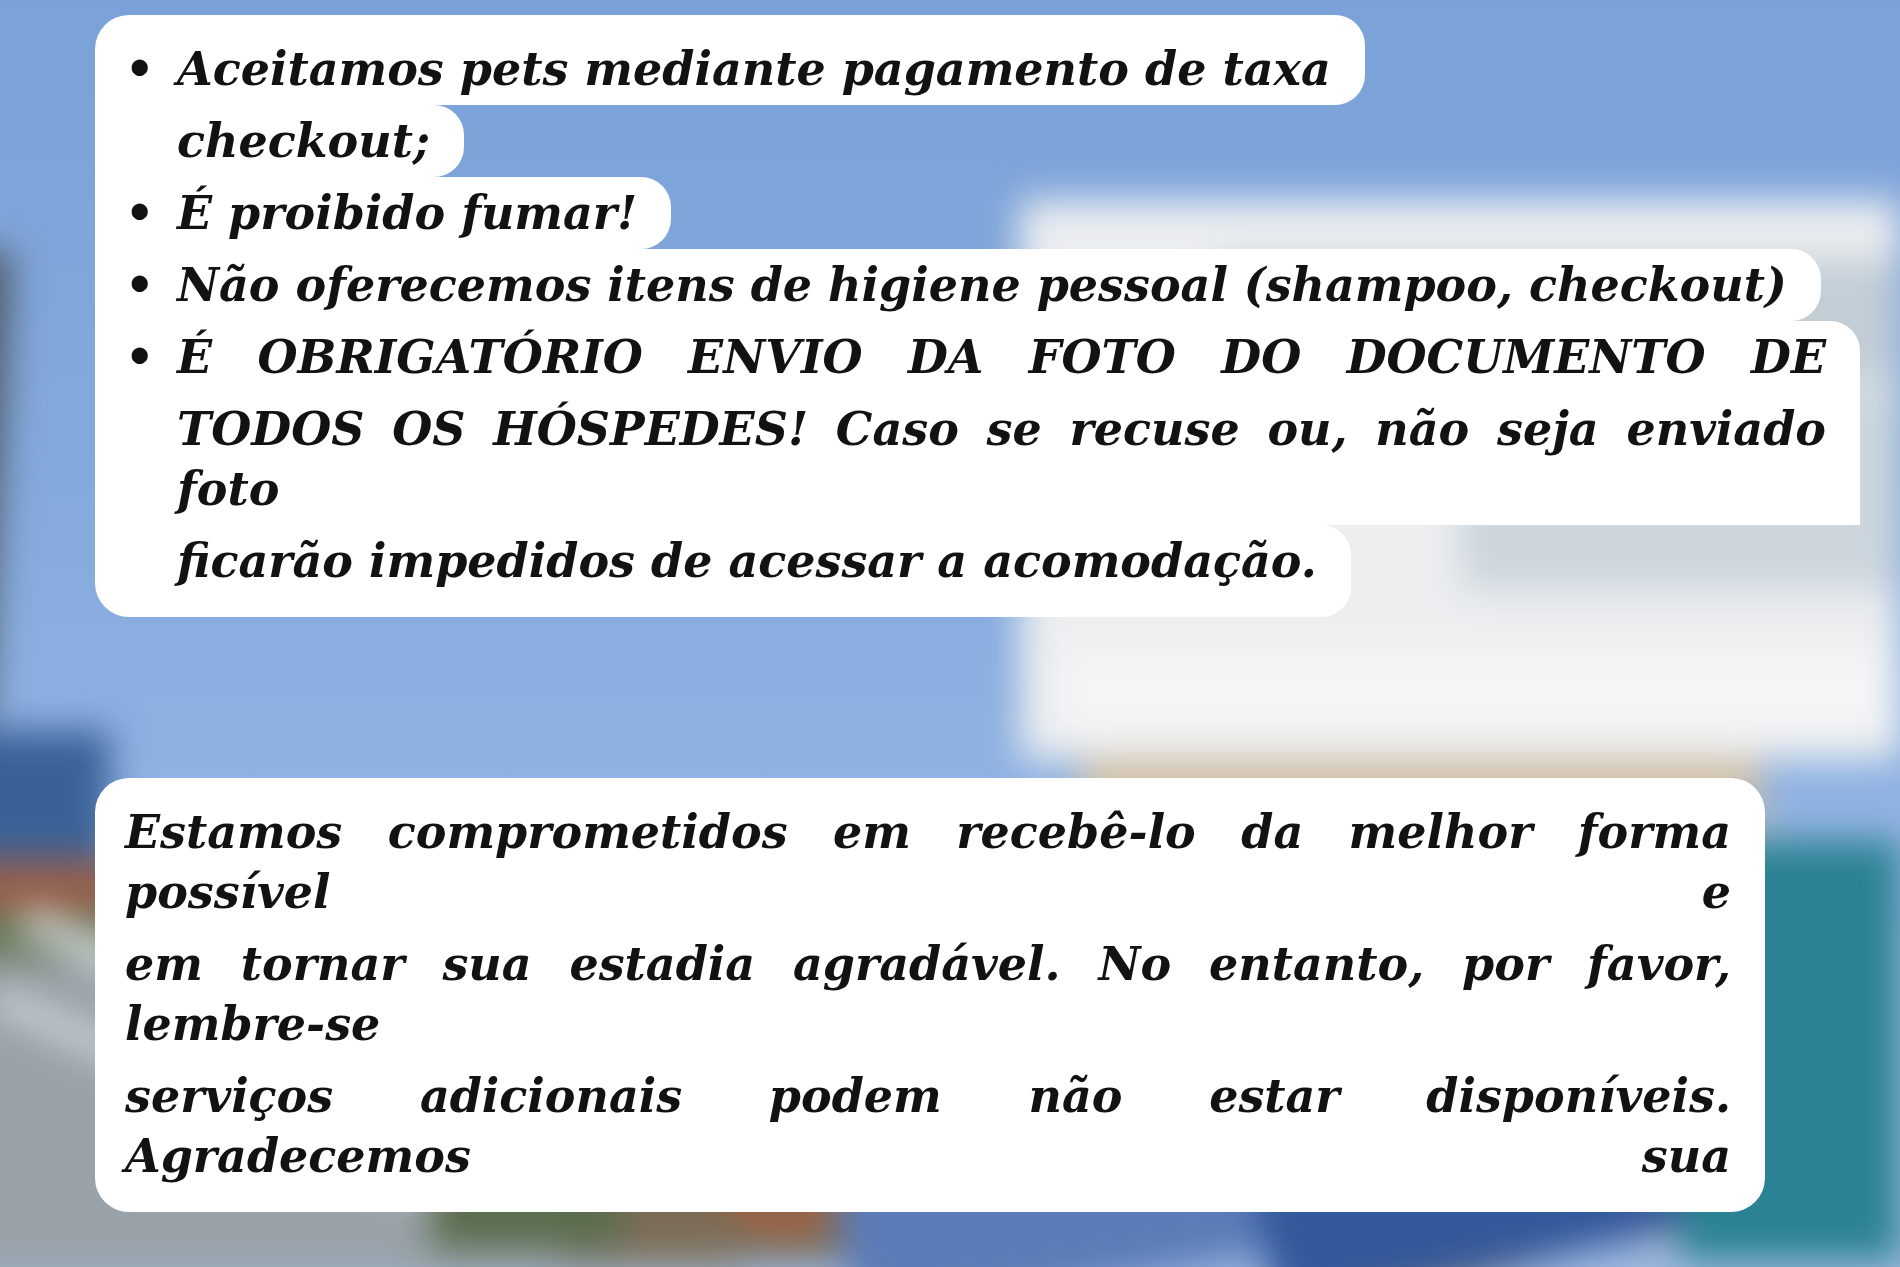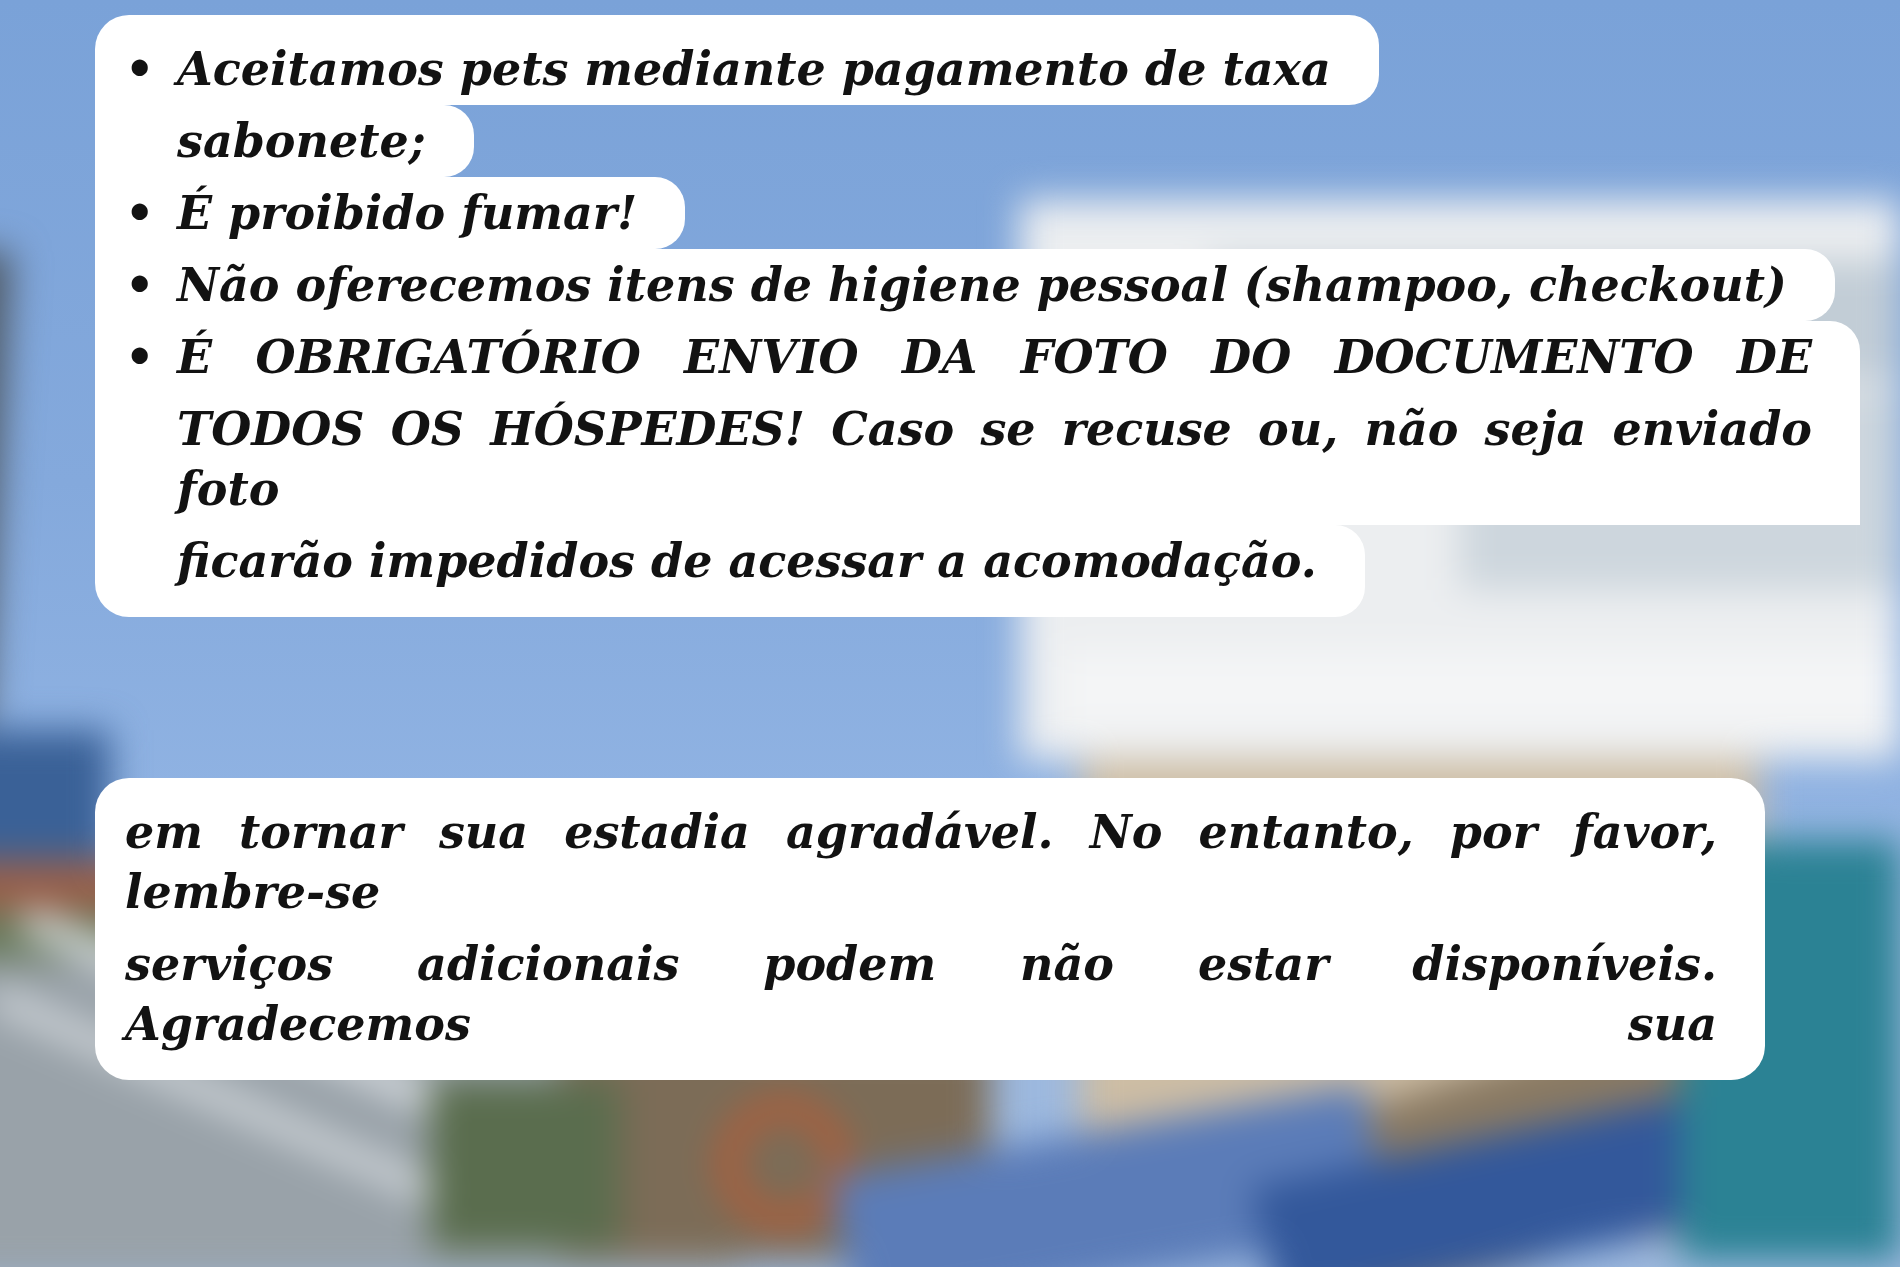--- a/index.html
+++ b/index.html
@@ -31,21 +31,21 @@
   .b-blue2{left:1300px;top:1180px;width:440px;height:130px;background:#33589b;transform:rotate(-12deg);}
   .b-teal{left:1720px;top:880px;width:220px;height:420px;background:#2b8294;}
   
   .card{position:absolute;border-radius:34px;overflow:hidden;}
   .card-rules{left:95px;top:15px;width:1765px;}
   .card-closing{left:95px;top:778px;width:1670px;}
   .line{
     display:block;width:max-content;max-width:100%;box-sizing:border-box;
     background:#ffffff;color:#121212;
     font-weight:700;font-style:italic;font-size:46px;line-height:60px;
-    padding:6px 48px 6px 30px;
+    padding:6px 34px 6px 30px;
   }
   div.line:first-of-type{padding-top:24px;}
   div.line:last-of-type{padding-bottom:26px;}
   .justified{width:100%;text-align:justify;text-align-last:justify;}
   .indented{padding-left:82px;}
   .rt{border-top-right-radius:30px;}
   .rb{border-bottom-right-radius:30px;}
   .bullet{display:inline-block;width:52px;}
   .txt{}
 </style>
@@ -77,41 +77,44 @@
       <div class="blob b-teal"></div>
     </div>
   </div>
 
   <div class="card card-rules">
 
   <div class="line rt rb">
         <span class="bullet">•</span><span class="txt">Aceitamos pets mediante pagamento de taxa</span>
       </div>
       <div class="line rt rb indented">
-        <span class="txt">sabonete;</span>
+        <span class="txt">checkout;</span>
       </div>
       <div class="line rt rb">
         <span class="bullet">•</span><span class="txt">É proibido fumar!</span>
       </div>
       <div class="line rt rb">
         <span class="bullet">•</span><span class="txt">Não oferecemos itens de higiene pessoal (shampoo, checkout)</span>
       </div>
       <div class="line justified rt">
         <span class="bullet">•</span><span class="txt">É OBRIGATÓRIO ENVIO DA FOTO DO DOCUMENTO DE</span>
       </div>
       <div class="line justified indented">
         <span class="txt">TODOS OS HÓSPEDES! Caso se recuse ou, não seja enviado foto</span>
       </div>
       <div class="line rt rb indented">
         <span class="txt">ficarão impedidos de acessar a acomodação.</span>
       </div>
     </div>
 
   <div class="card card-closing">
 
+  <div class="line justified rt">
+        <span class="txt">Estamos comprometidos em recebê-lo da melhor forma possível e</span>
+      </div>
       <div class="line justified">
         <span class="txt">em tornar sua estadia agradável. No entanto, por favor, lembre-se</span>
       </div>
       <div class="line justified rb">
         <span class="txt">serviços adicionais podem não estar disponíveis. Agradecemos sua</span>
       </div>
     </div>
 
 </div>
 

